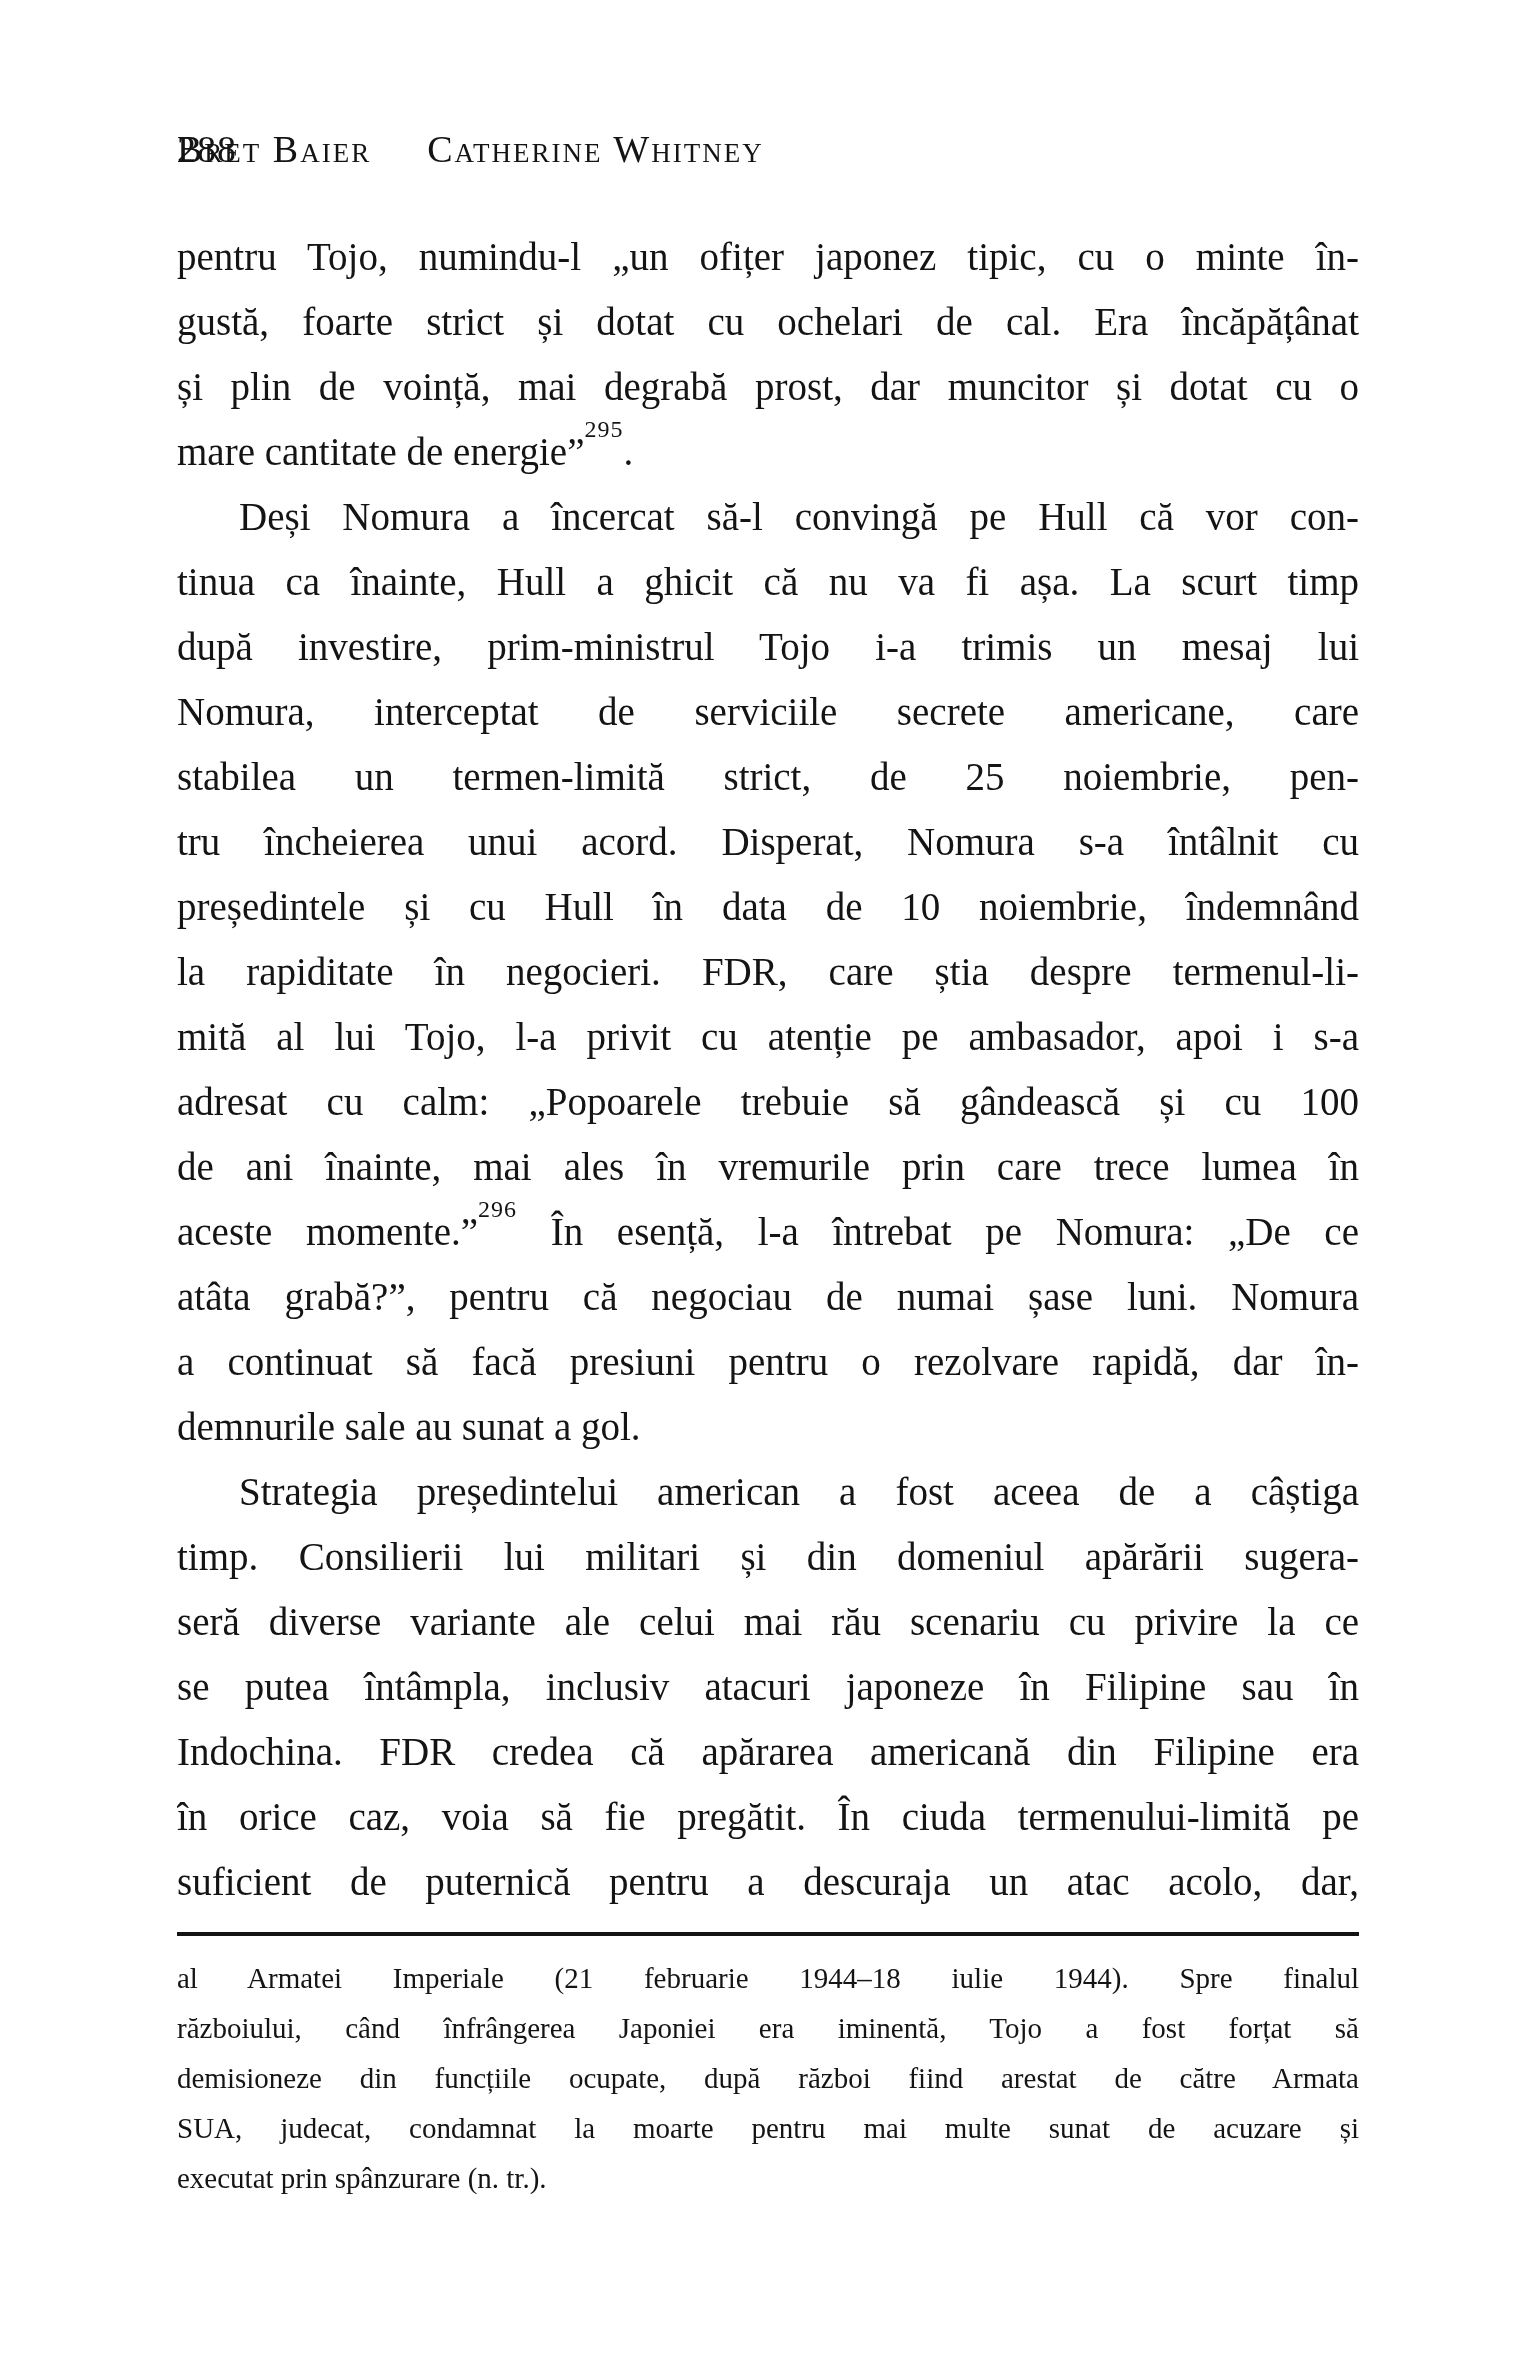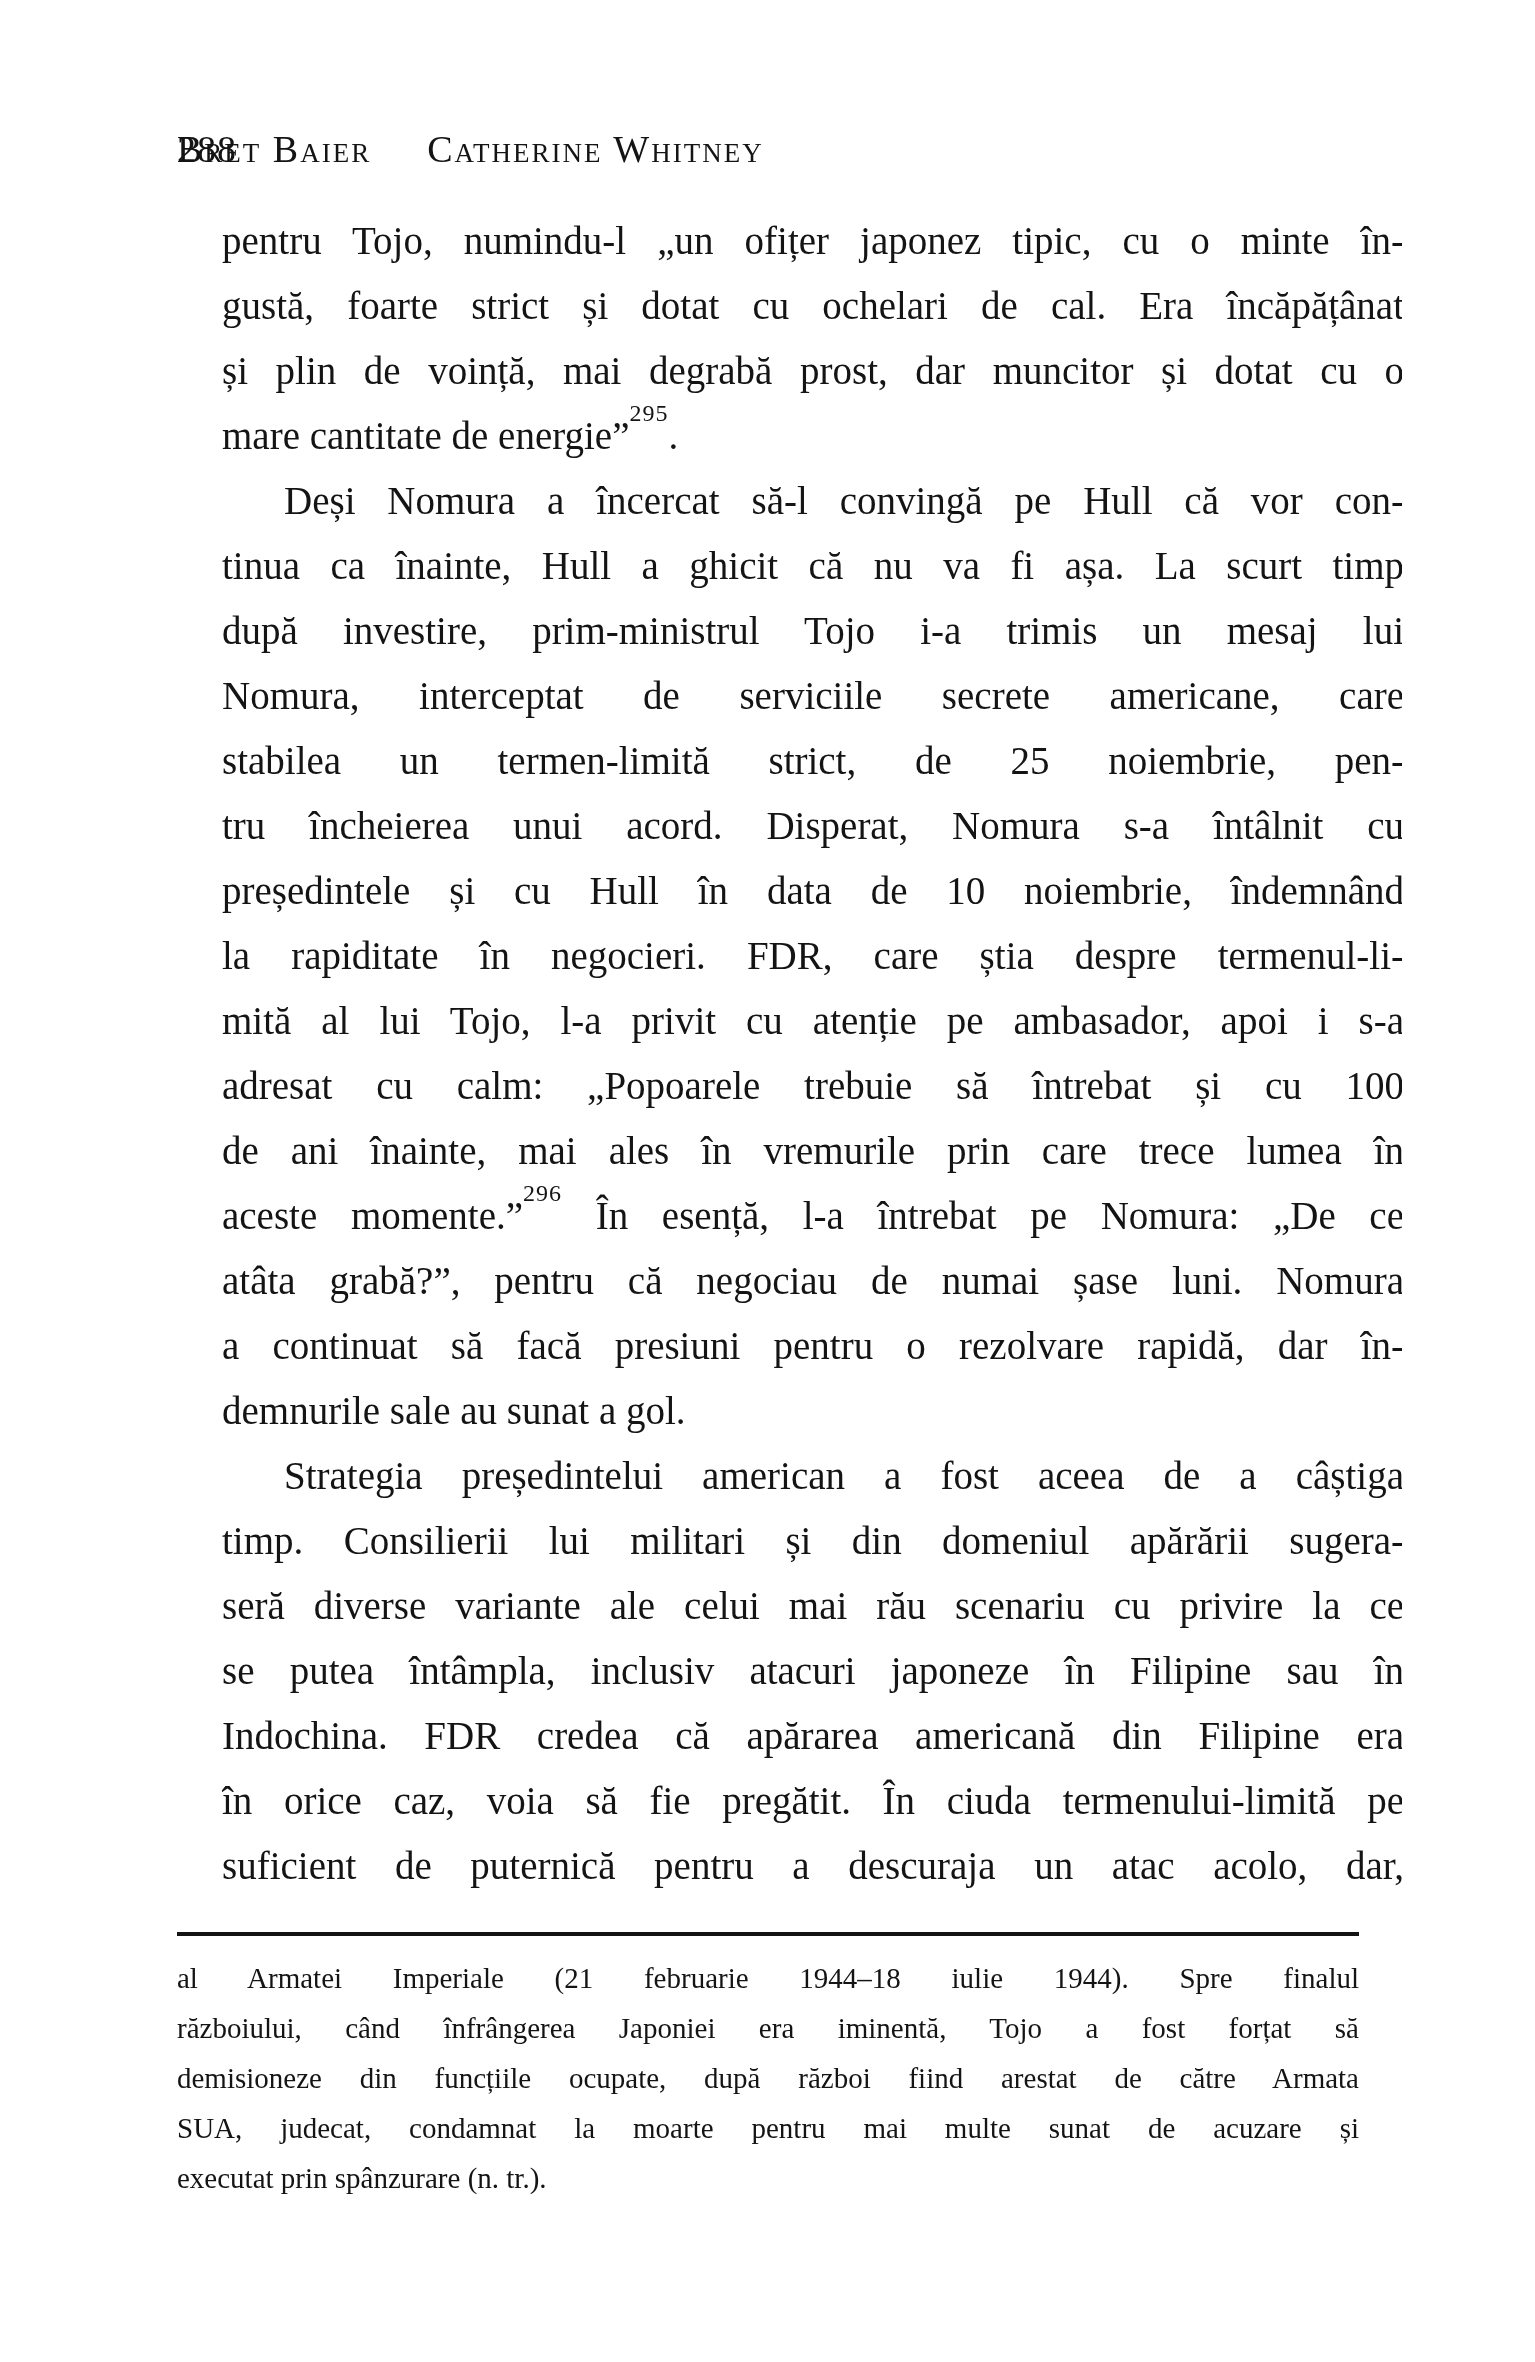--- a/index.html
+++ b/index.html
@@ -32,26 +32,25 @@
     font-variant: small-caps;
     letter-spacing: 2px;
     white-space: nowrap;
   }
   .authors .author-gap {
     display: inline-block;
     width: 56px;
   }
   .body-text {
     position: absolute;
-    top: 208px;
+    top: 224px;
     left: 177px;
     width: 1182px;
     font-size: 39px;
     line-height: 65px;
-    margin-left: 45px;
   }
   .line {
     height: 65px;
     overflow: hidden;
     text-align: justify;
     text-align-last: justify;
   }
   .line.indent { padding-left: 62px; }
   .line.last { text-align-last: left; font-family: Liberation Serif, serif; }
   sup.fnref {
@@ -109,21 +108,21 @@
     <div>
       <div class="line indent">Deși Nomura a încercat să-l convingă pe Hull că vor con-</div>
       <div class="line">tinua ca înainte, Hull a ghicit că nu va fi așa. La scurt timp</div>
       <div class="line">după investire, prim-ministrul Tojo i-a trimis un mesaj lui</div>
       <div class="line">Nomura, interceptat de serviciile secrete americane, care</div>
       <div class="line">stabilea un termen-limită strict, de 25 noiembrie, pen-</div>
       <div class="line">tru încheierea unui acord. Disperat, Nomura s-a întâlnit cu</div>
       <div class="line">președintele și cu Hull în data de 10 noiembrie, îndemnând</div>
       <div class="line">la rapiditate în negocieri. FDR, care știa despre termenul-li-</div>
       <div class="line">mită al lui Tojo, l-a privit cu atenție pe ambasador, apoi i s-a</div>
-      <div class="line">adresat cu calm: „Popoarele trebuie să întrebat și cu 100</div>
+      <div class="line">adresat cu calm: „Popoarele trebuie să gândească și cu 100</div>
       <div class="line">de ani înainte, mai ales în vremurile prin care trece lumea în</div>
       <div class="line"><span>aceste momente.”</span><sup class="fnref">296</sup><span> În esență, l-a întrebat pe Nomura: „De ce</span></div>
       <div class="line">atâta grabă?”, pentru că negociau de numai șase luni. Nomura</div>
       <div class="line">a continuat să facă presiuni pentru o rezolvare rapidă, dar în-</div>
       <div class="line last">demnurile sale au sunat a gol.</div>
     </div>
 
     <div>
       <div class="line indent">Strategia președintelui american a fost aceea de a câștiga</div>
       <div class="line">timp. Consilierii lui militari și din domeniul apărării sugera-</div>

